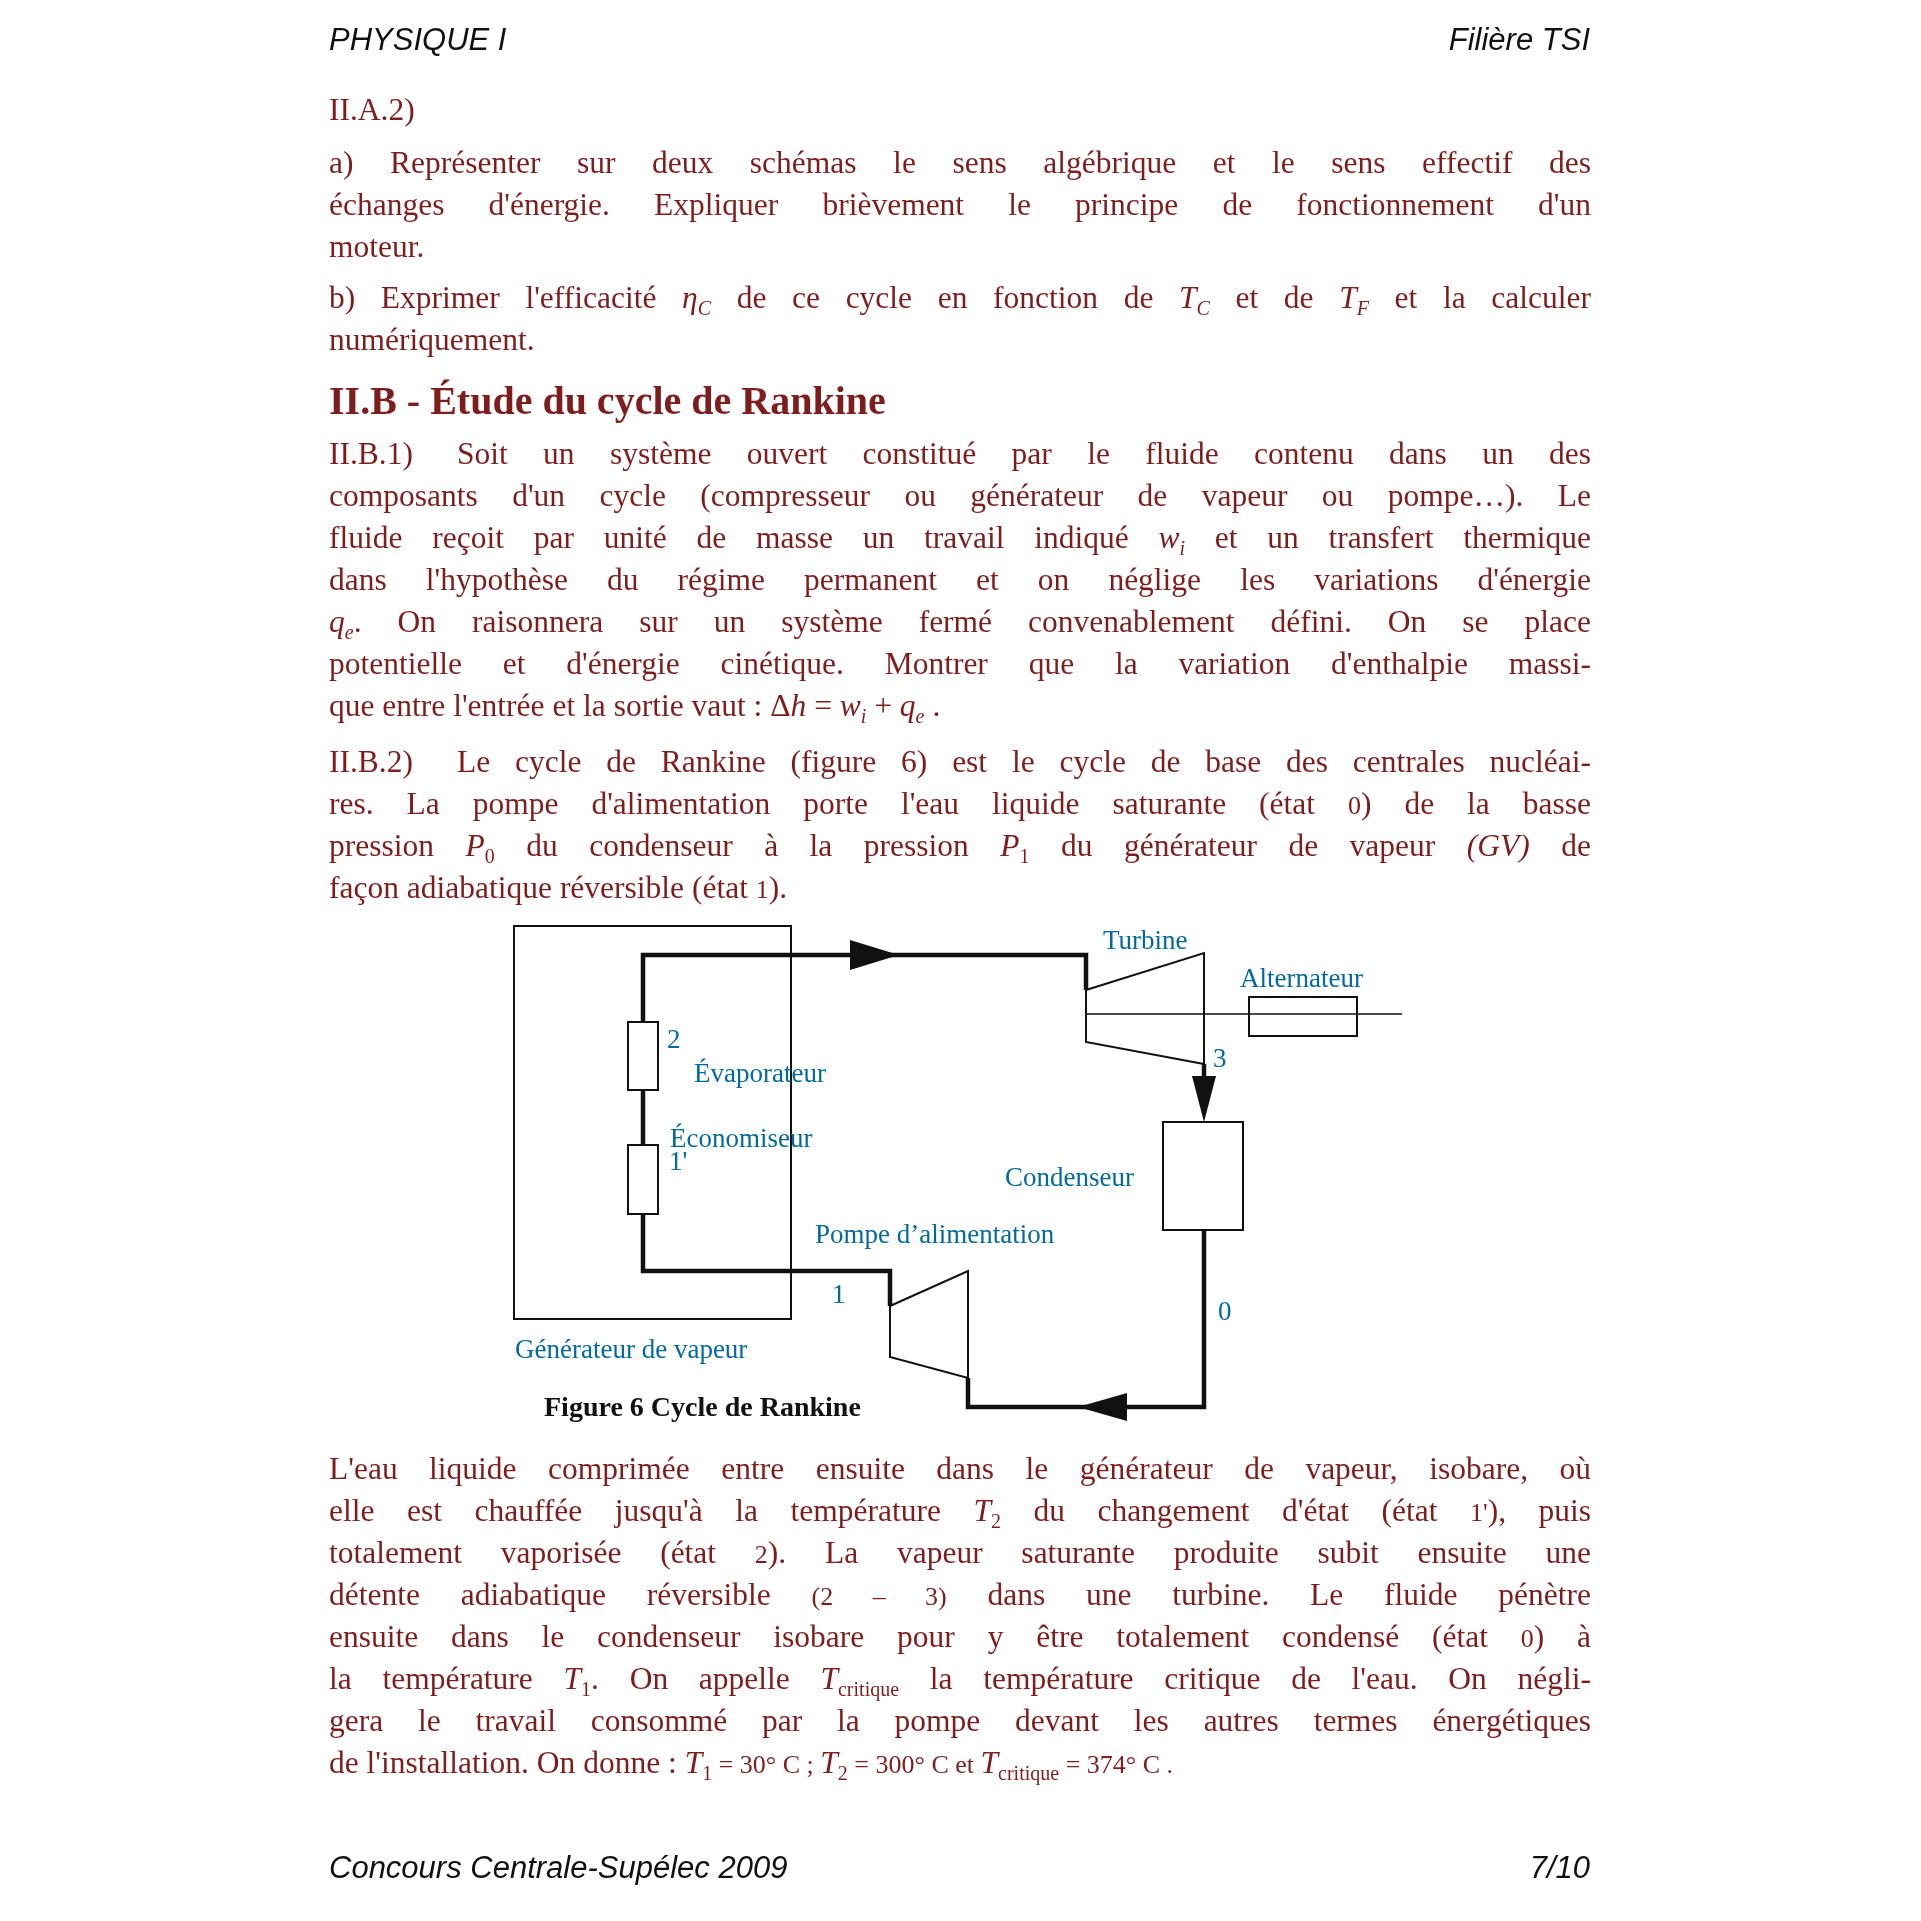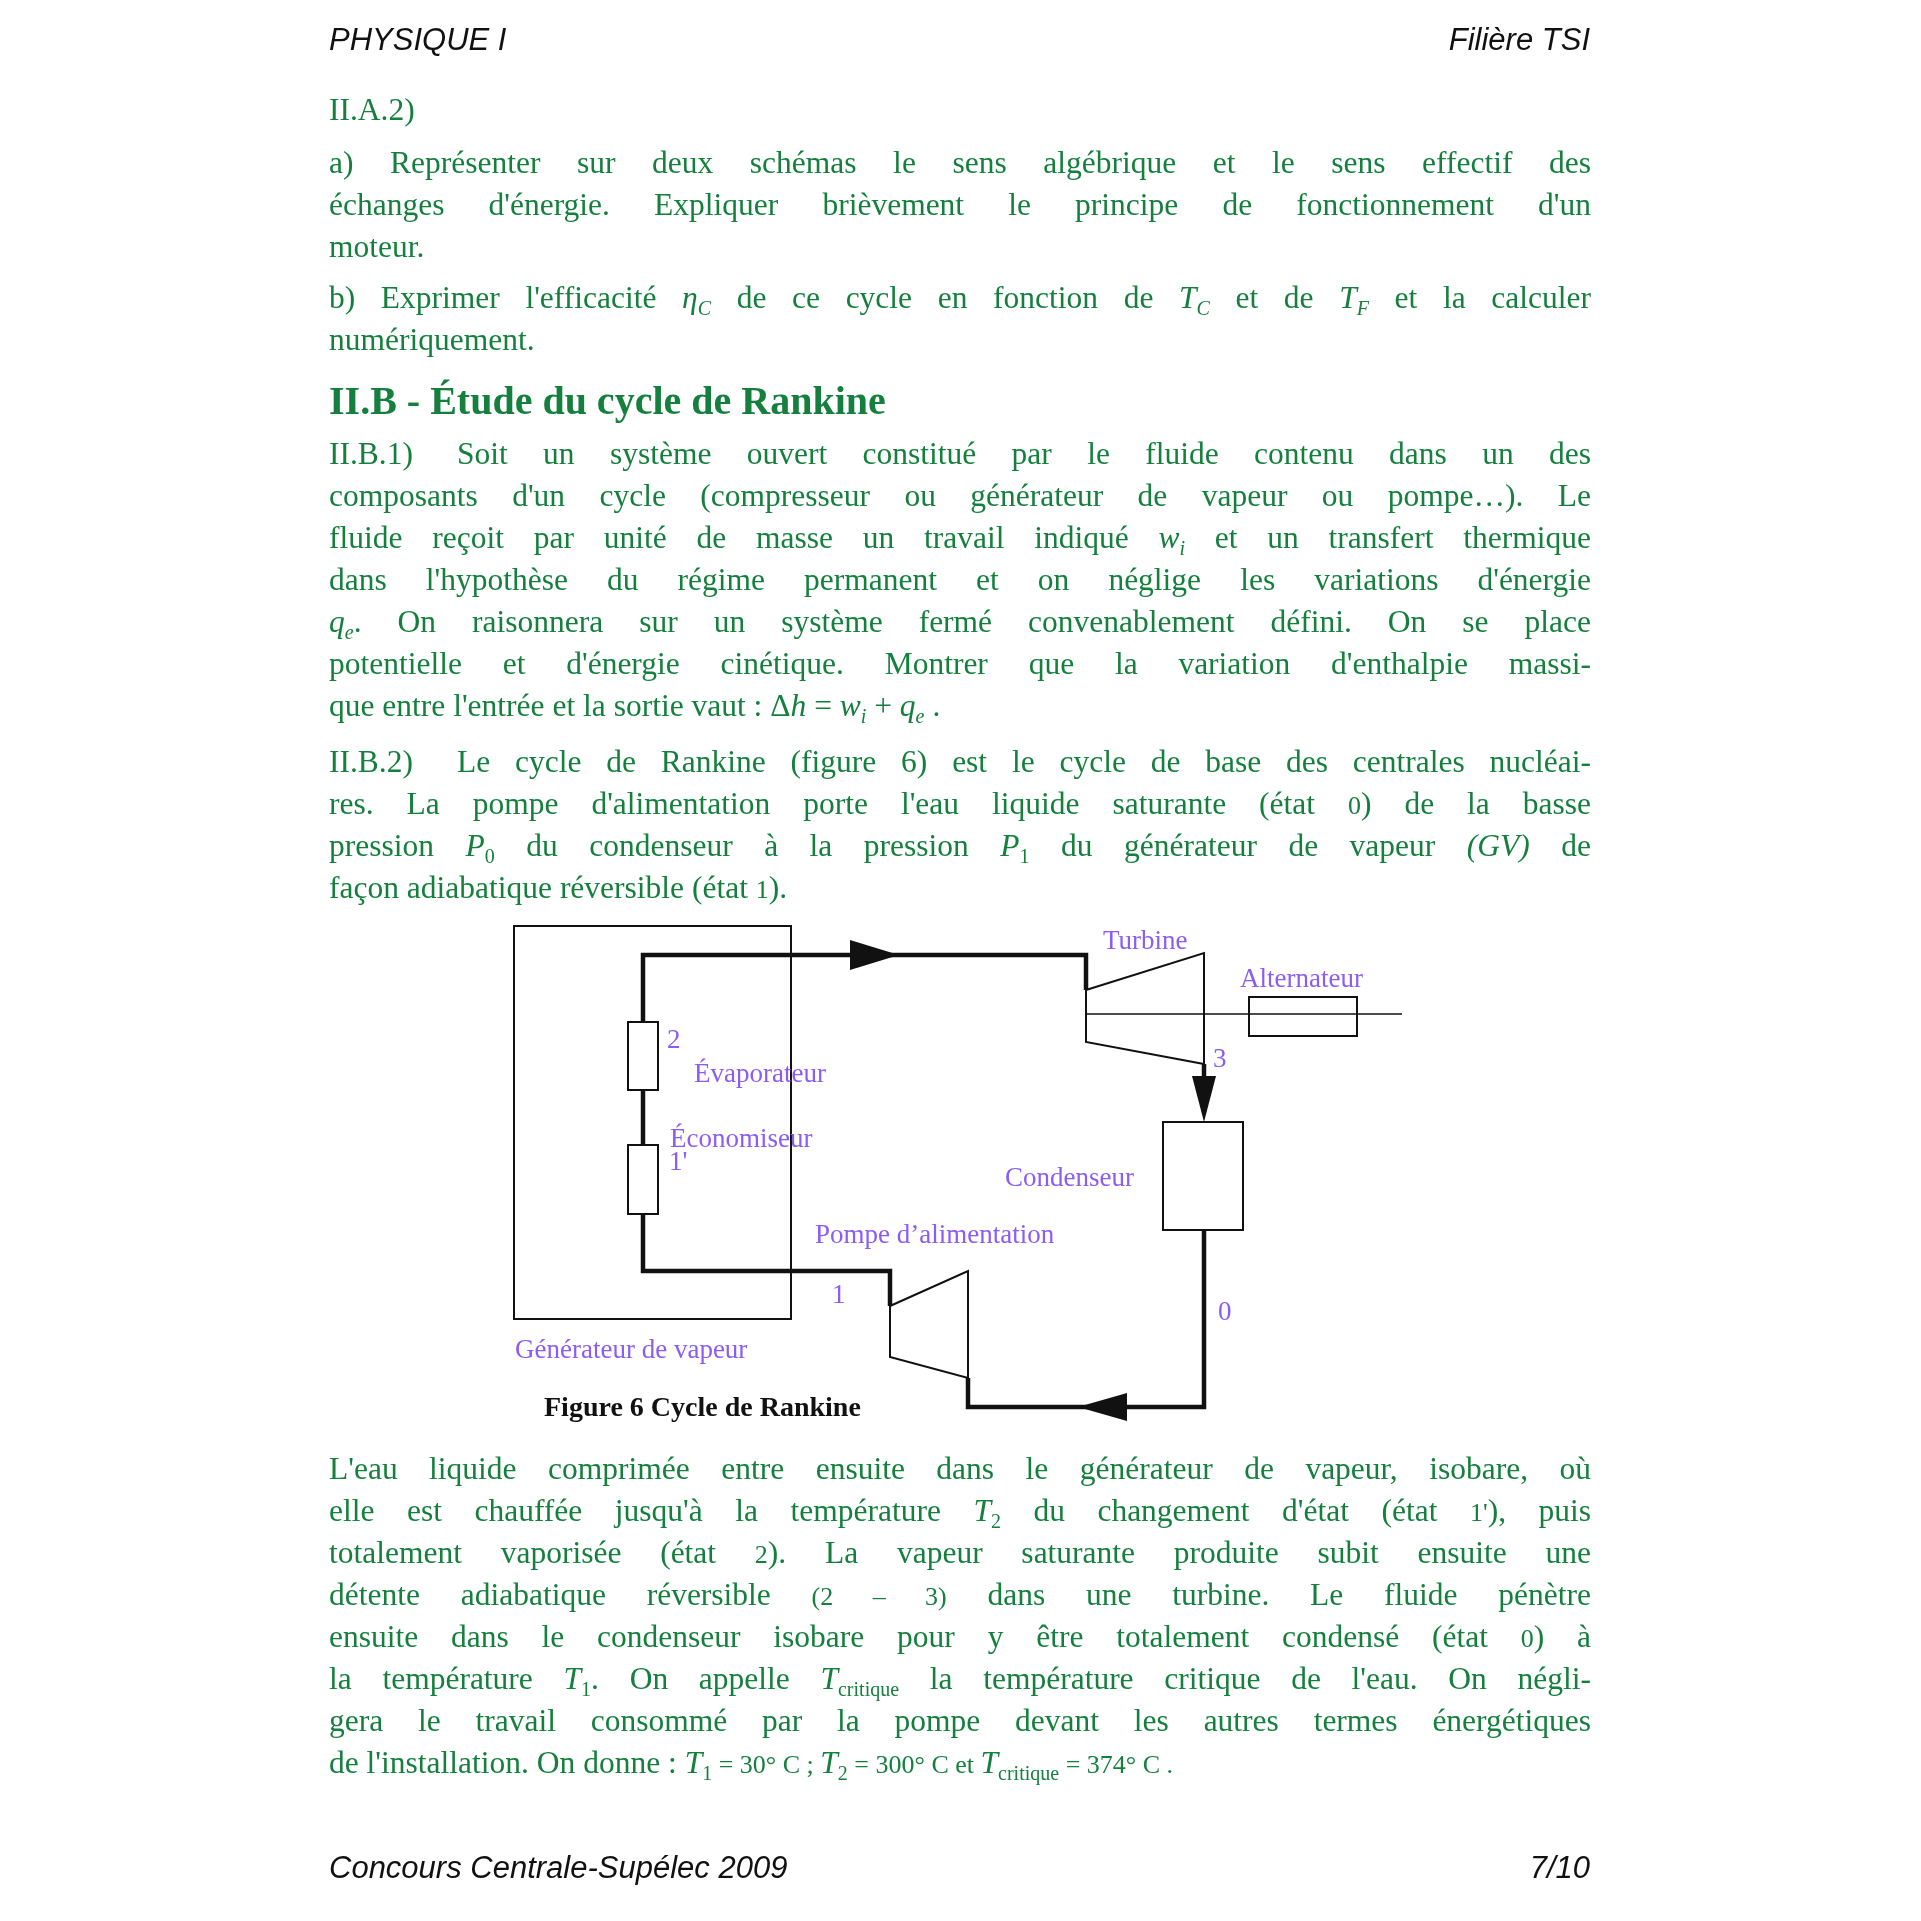--- a/index.html
+++ b/index.html
@@ -3,31 +3,31 @@
 <meta charset="utf-8">
 <style>
   html, body { margin:0; padding:0; background:#ffffff; }
   body { width:1921px; height:1921px; position:relative; overflow:hidden; color:#111; }
   .hdr { position:absolute; font-family:"Liberation Sans", sans-serif; font-style:italic; font-size:31px; line-height:36px; top:22px; }
   .hdr.left { left:329px; }
   .hdr.right { right:331px; text-align:right; }
   .ftr { position:absolute; font-family:"Liberation Sans", sans-serif; font-style:italic; font-size:31px; line-height:36px; top:1850px; }
   .ftr.left { left:329px; }
   .ftr.right { right:331px; text-align:right; }
-  .text { position:absolute; left:329px; width:1262px; font-family:"Liberation Serif", serif; font-size:31.5px; color:#15803d; }
+  .text { position:absolute; left:329px; width:1262px; font-family:"Liberation Serif", serif; font-size:31.5px; color:#7f1d1d; }
   .line { height:42px; line-height:42px; white-space:nowrap; text-align:justify; text-align-last:justify; overflow:visible; }
   .line.last { text-align-last:left; }
   .heading { font-weight:bold; font-size:40px; }
   .m { font-style:italic; }
   sub { font-size:20px; line-height:0; vertical-align:-7px; font-style:normal; }
   sub.i { font-style:italic; }
   .gap { display:inline-block; width:44px; }
   .num { font-size:26px; }
   .diagram { position:absolute; left:0; top:0; width:1921px; height:1921px; pointer-events:none; }
-  .dlabel { position:absolute; font-family:"Liberation Serif", serif; font-size:27px; line-height:30px; white-space:nowrap; color:#8b5cf6; }
+  .dlabel { position:absolute; font-family:"Liberation Serif", serif; font-size:27px; line-height:30px; white-space:nowrap; color:#0369a1; }
   .caption { position:absolute; left:544px; top:1390px; font-family:"Liberation Serif", serif; font-weight:bold; font-size:28px; line-height:34px; white-space:nowrap; }
 </style>
 </head>
 <body>
 
 <div class="hdr left">PHYSIQUE I</div>
 <div class="hdr right">Filière TSI</div>
 
 <div class="text" style="top:89px;">
   <div class="line last">II.A.2)</div>

